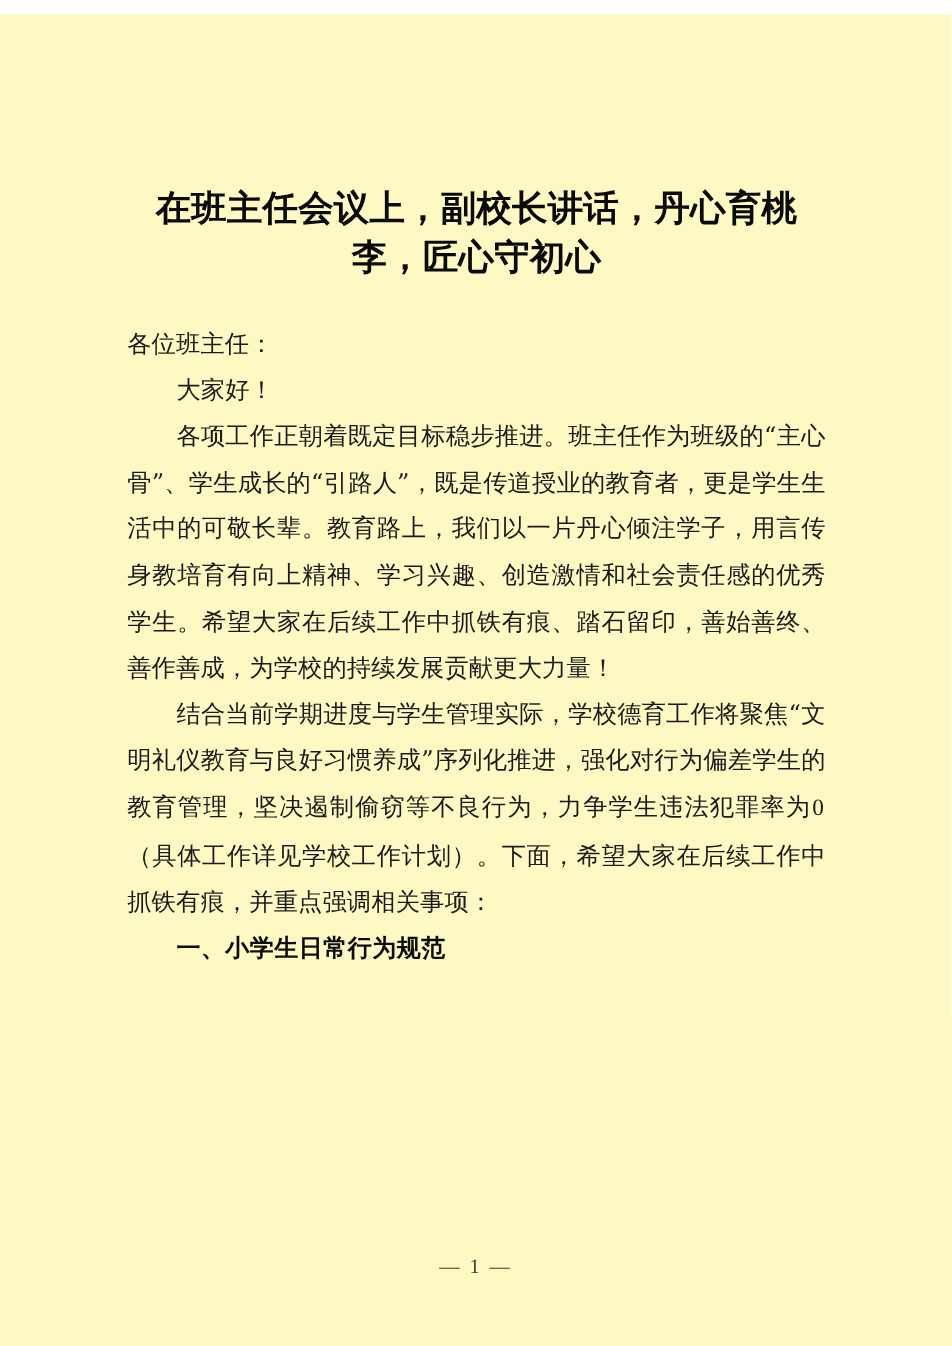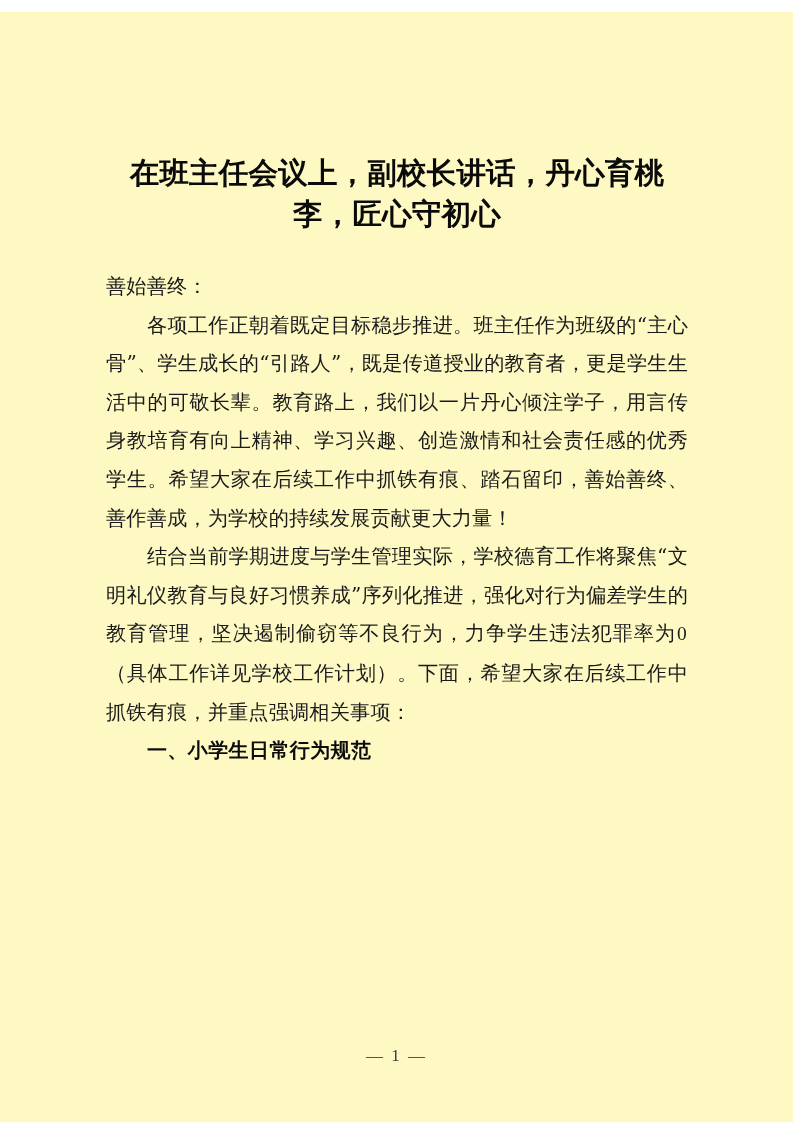--- a/index.html
+++ b/index.html
@@ -115,22 +115,23 @@
 <div class="page">
 
   <div class="content">
 
     <h1 class="doc-title">
       <span>在班主任会议上，副校长讲话，丹心育桃</span><wbr><span>李，匠心守初心</span>
     </h1>
 
     <div class="body-block">
 
-      <p class="para flush">善始善终：</p>
+      <p class="para flush">各位班主任：</p>
 
+      <p class="para indent">大家好！</p>
 
       <p class="para indent">各项工作正朝着既定目标稳步推进。班主任作为班级的“主心骨”、学生成长的“引路人”，既是传道授业的教育者，更是学生生活中的可敬长辈。教育路上，我们以一片丹心倾注学子，用言传身教培育有向上精神、学习兴趣、创造激情和社会责任感的优秀学生。希望大家在后续工作中抓铁有痕、踏石留印，善始善终、善作善成，为学校的持续发展贡献更大力量！</p>
 
 
       <p class="para indent"><span>结合当前学期进度与学生管理实际，学校德育工作将聚焦“文明礼仪教育与良好习惯养成”序列化推进，强化对行为偏差学生的教育管理，坚决遏制偷窃等不良行为，力争学生违法犯罪率为</span><span class="lat">0</span><span>（具体工作详见学校工作计划）。下面，希望大家在后续工作中抓铁有痕，并重点强调相关事项：</span></p>
 
       <p class="section-heading">一、小学生日常行为规范</p>
 
 
     </div>

